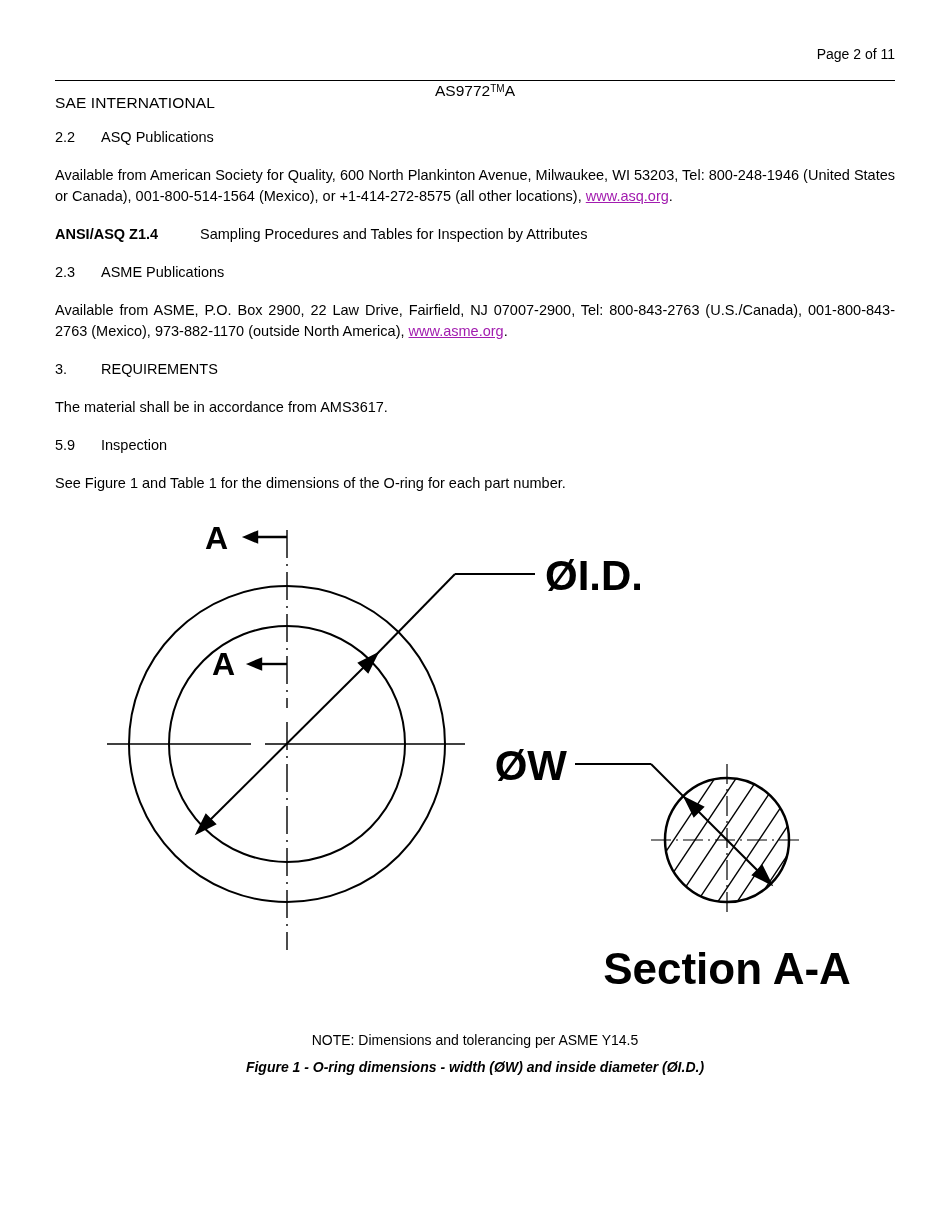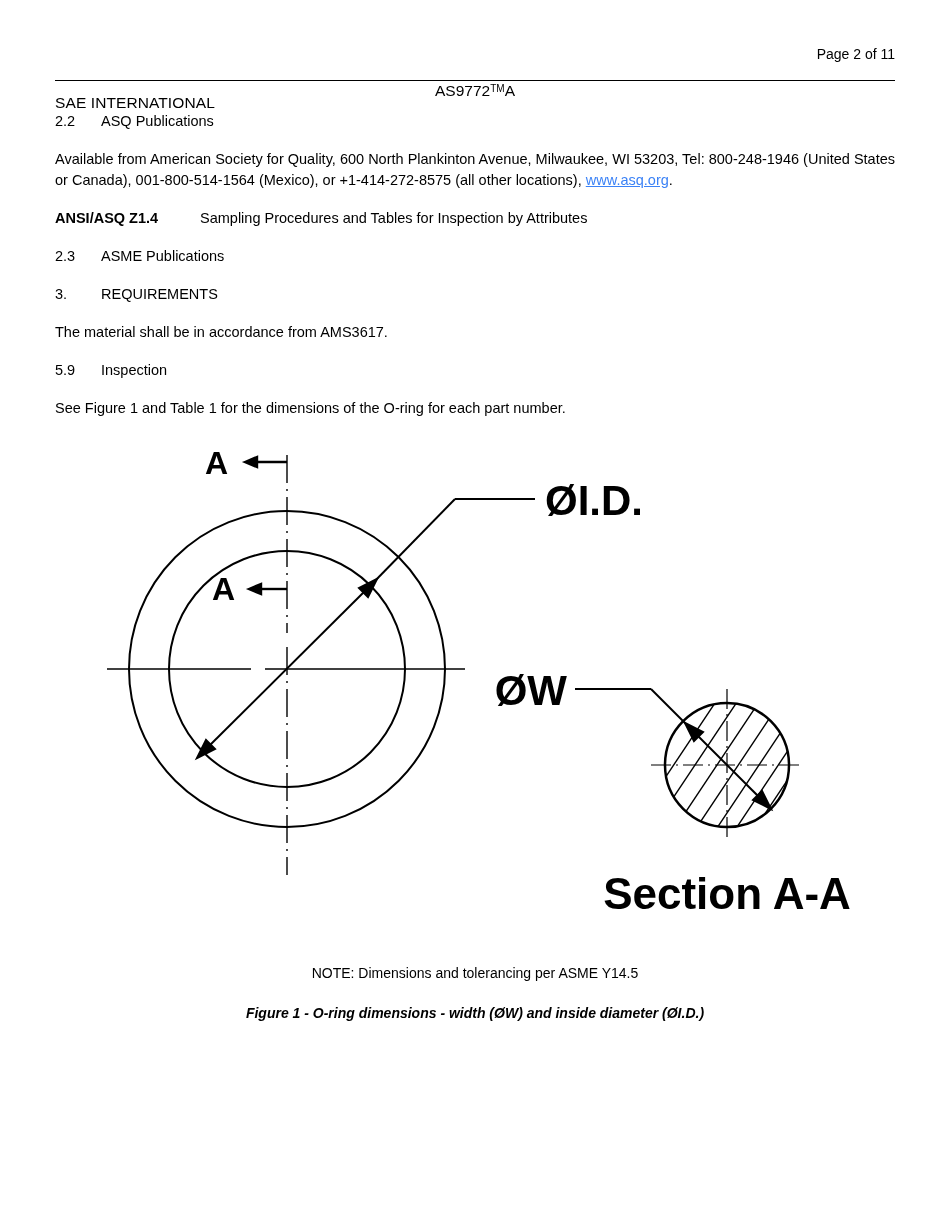--- a/index.html
+++ b/index.html
@@ -53,21 +53,21 @@
   }
   .header-right {
     position: absolute;
     right: 0;
     top: 6px;
     font-size: 14px;
   }
 
   
   .body-block {
-    margin-top: 30px;
+    margin-top: 46px;
   }
   p.line {
     margin: 0 0 17px 0;
     font-size: 14.5px;
     line-height: 1.45;
   }
   p.just {
     text-align: justify;
     margin: 0 0 17px 0;
     font-size: 14.5px;
@@ -76,45 +76,44 @@
   .sec-num {
     display: inline-block;
     min-width: 46px;
   }
   .label-wide {
     display: inline-block;
     min-width: 145px;
     font-weight: bold;
   }
   a.link {
-    color: #3b82f6;
+    color: #a21caf;
     text-decoration: underline;
   }
 
   
   .figure-wrap {
     position: relative;
     margin-top: 18px;
     height: 520px;
   }
   .figure-svg {
     display: block;
     margin: 0 auto;
   }
   .fig-note {
     text-align: center;
     font-size: 14px;
-    margin-top: 8px;
   }
   .fig-caption {
     text-align: center;
     font-size: 14px;
     font-weight: bold;
     font-style: italic;
-    margin-top: 24px;
+    margin-top: 11px;
   }
 </style>
 </head>
 <body>
 
 <div class="page">
 
   <div class="header">
     <div class="header-left">SAE INTERNATIONAL</div>
     <div class="header-center">
@@ -132,20 +131,21 @@
     <p class="just"><span>Available from American Society for Quality, 600 North Plankinton Avenue, Milwaukee, WI 53203, Tel: 800-248-1946 (United States or Canada), 001-800-514-1564 (Mexico), or +1-414-272-8575 (all other locations), </span><a class="link" href="#">www.asq.org</a><span>.</span></p>
 
     <p class="line">
       <span class="label-wide">ANSI/ASQ Z1.4</span><span>Sampling Procedures and Tables for Inspection by Attributes</span>
     </p>
 
     <p class="line">
       <span class="sec-num">2.3</span><span>ASME Publications</span>
     </p>
 
+    <p class="just"><span>Available from ASME, P.O. Box 2900, 22 Law Drive, Fairfield, NJ 07007-2900, Tel: 800-843-2763 (U.S./Canada), 001-800-843-2763 (Mexico), 973-882-1170 (outside North America), </span><a class="link" href="#">www.asme.org</a><span>.</span></p>
 
 
     <p class="line">
       <span class="sec-num">3.</span><span>REQUIREMENTS</span>
     </p>
 
 
     <p class="line">The material shall be in accordance from AMS3617.</p>
 
     <p class="line">

